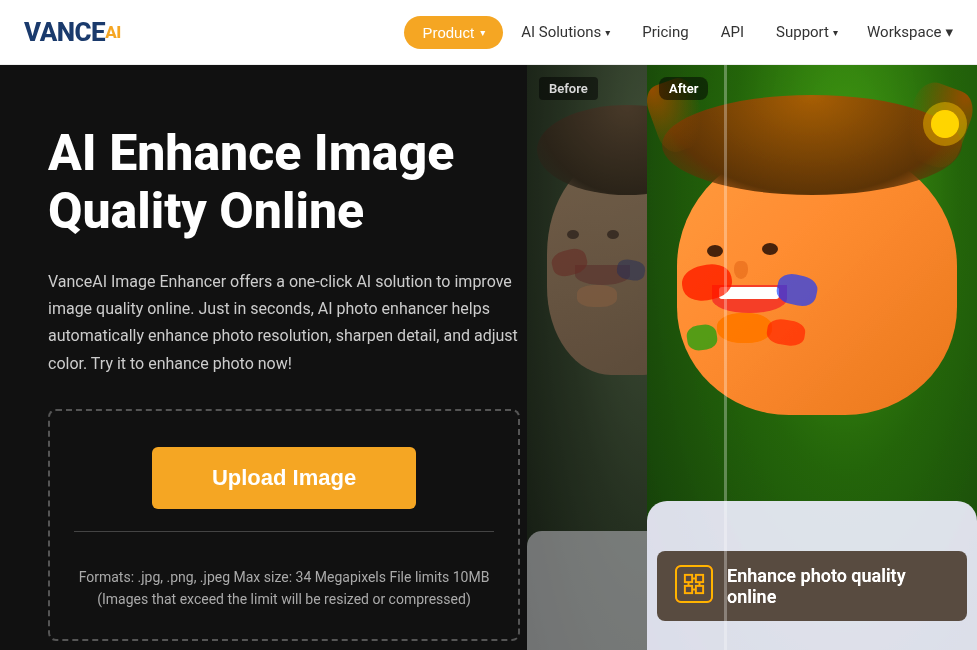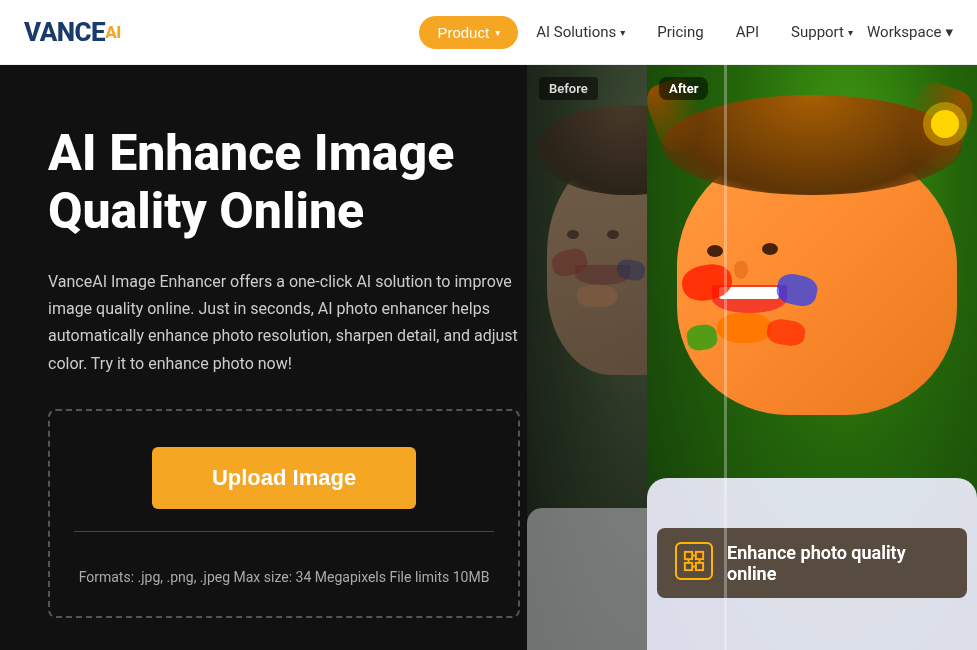--- a/index.html
+++ b/index.html
@@ -11,20 +11,21 @@
     }
 
     
     nav {
       display: flex;
       align-items: center;
       padding: 0 24px;
       height: 65px;
       background: #fff;
       border-bottom: 1px solid #eee;
+      gap: 15px;
     }
     .nav-logo {
       display: flex;
       align-items: center;
       margin-right: 32px;
     }
     .logo-vance {
       font-size: 26px;
       font-weight: 800;
       color: #1a3a6c;
@@ -318,20 +319,21 @@
 
   <div class="hero-left">
     <h1 class="hero-title">AI Enhance Image Quality Online</h1>
     <p class="hero-desc">VanceAI Image Enhancer offers a one-click AI solution to improve image quality online. Just in seconds, AI photo enhancer helps automatically enhance photo resolution, sharpen detail, and adjust color. Try it to enhance photo now!</p>
 
     <div class="upload-zone">
       <button class="upload-btn">Upload Image</button>
       <div class="upload-divider"></div>
       <div class="upload-formats">
         <div>Formats: .jpg, .png, .jpeg Max size: 34 Megapixels File limits 10MB</div>
+        <div>(Images that exceed the limit will be resized or compressed)</div>
       </div>
     </div>
   </div>
 
   <div class="hero-right">
 
     <div class="img-before">
       <div class="foliage" style="background: radial-gradient(ellipse at 60% 20%, #3a6820 0%, #1e3f10 50%, #0d2008 100%);"></div>
 
       <div style="position:absolute;bottom:0;left:0;right:0;height:150px;background:#d0cce0;border-radius:15px 15px 0 0;opacity:0.6;"></div>

